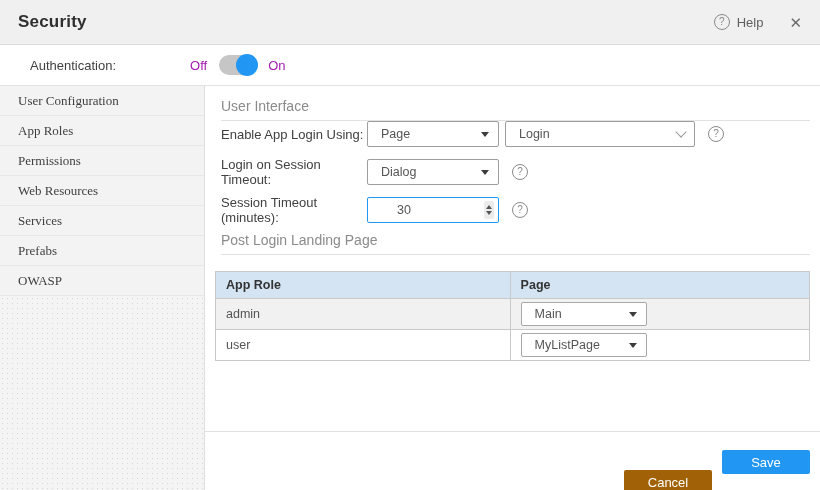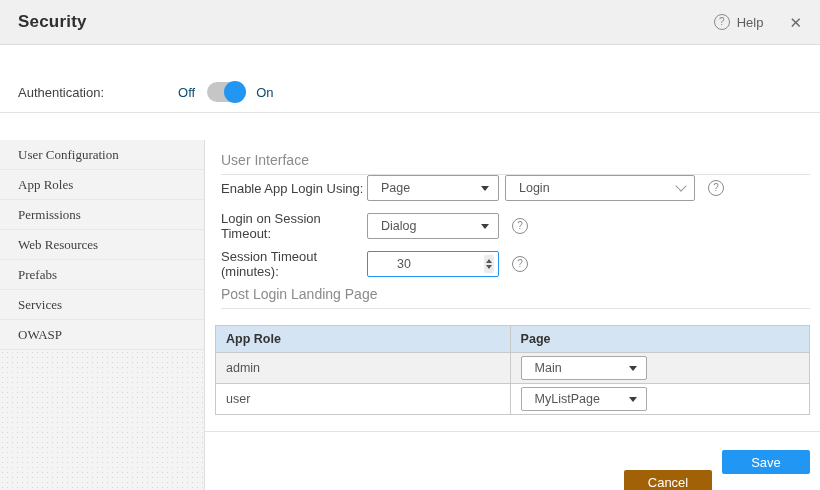--- a/index.html
+++ b/index.html
@@ -3,21 +3,21 @@
 <meta charset="utf-8">
 <style>
   * { box-sizing: border-box; margin: 0; padding: 0; }
   html, body { width: 820px; height: 490px; }
   body {
     font-family: "Liberation Sans", "DejaVu Sans", sans-serif;
     background: #fff;
     color: #444;
     overflow: hidden;
   }
-  .app { width: 820px; height: 490px; display: flex; flex-direction: column; background: #fff; gap: 27px; }
+  .app { width: 820px; height: 490px; display: flex; flex-direction: column; background: #fff; }
 
   
   .titlebar {
     height: 45px; flex: 0 0 45px;
     background: #f0f0f0;
     border-bottom: 1px solid #dcdcdc;
     display: flex; align-items: center;
     padding: 0 18px;
   }
   .titlebar h1 { font-size: 17px; font-weight: 600; color: #2f2f2f; letter-spacing: .2px; }
@@ -28,25 +28,25 @@
     width: 16px; height: 16px; border: 1px solid #8a8a8a; border-radius: 50%;
     font-size: 10px; color: #8a8a8a; line-height: 1;
   }
   .close-x { font-size: 15px; color: #6b6b6b; cursor: pointer; line-height: 1; }
 
   
   .auth-row {
     height: 41px; flex: 0 0 41px;
     border-bottom: 1px solid #e2e2e2;
     display: flex; align-items: center;
-    padding: 0 18px; background: #fff;
+    padding: 0 30px; background: #fff;
     font-size: 13px; color: #3f3f3f;
   }
   .auth-row .auth-label { margin-right: 74px; }
-  .auth-row .onoff { color: #0c4a6e; }
+  .auth-row .onoff { color: #a21caf; }
   .toggle {
     position: relative; width: 37px; height: 20px;
     background: #c6c6c6; border-radius: 10px;
     margin: 0 12px; cursor: pointer; flex: 0 0 auto;
   }
   .toggle .knob {
     position: absolute; right: -2px; top: -1px;
     width: 22px; height: 22px; border-radius: 50%;
     background: #2196f3;
   }
@@ -193,22 +193,22 @@
     <span class="onoff">On</span>
   </div>
 
   <div class="body">
 
     <nav class="sidebar">
       <div class="nav-item">User Configuration</div>
       <div class="nav-item">App Roles</div>
       <div class="nav-item">Permissions</div>
       <div class="nav-item">Web Resources</div>
+      <div class="nav-item">Services</div>
       <div class="nav-item">Prefabs</div>
-      <div class="nav-item">Services</div>
       <div class="nav-item">OWASP</div>
       <div class="sidebar-fill"></div>
     </nav>
 
     <main class="content">
 
       <div class="section-title">User Interface</div>
       <hr class="rule">
 
       <div class="form-row r1">

